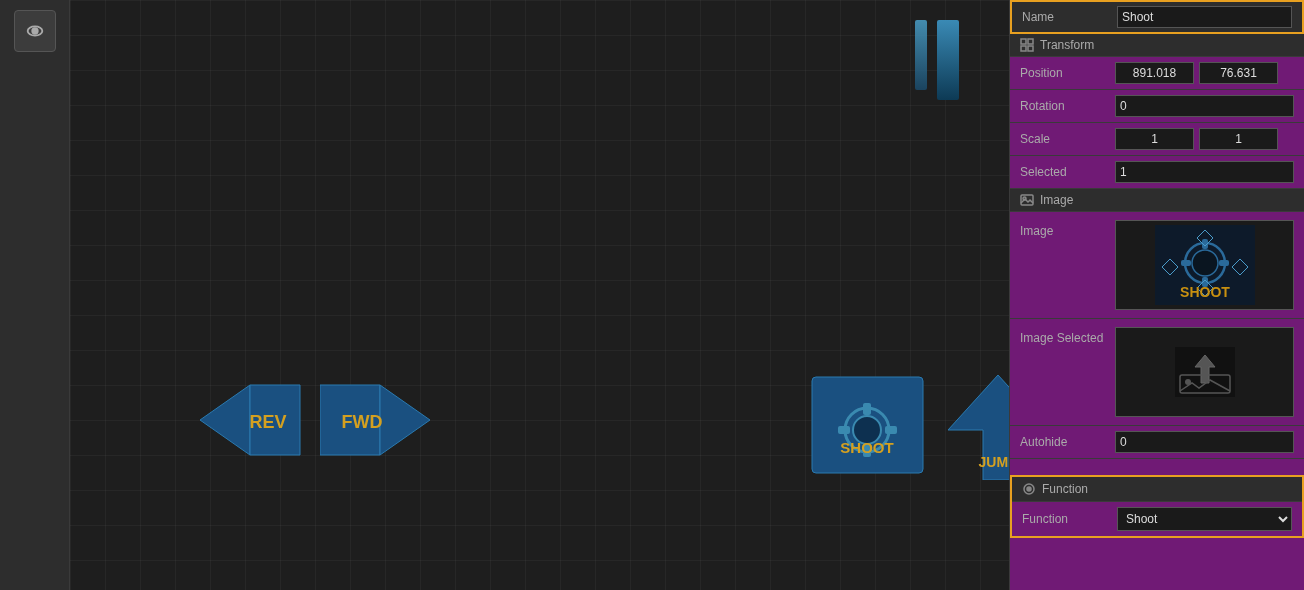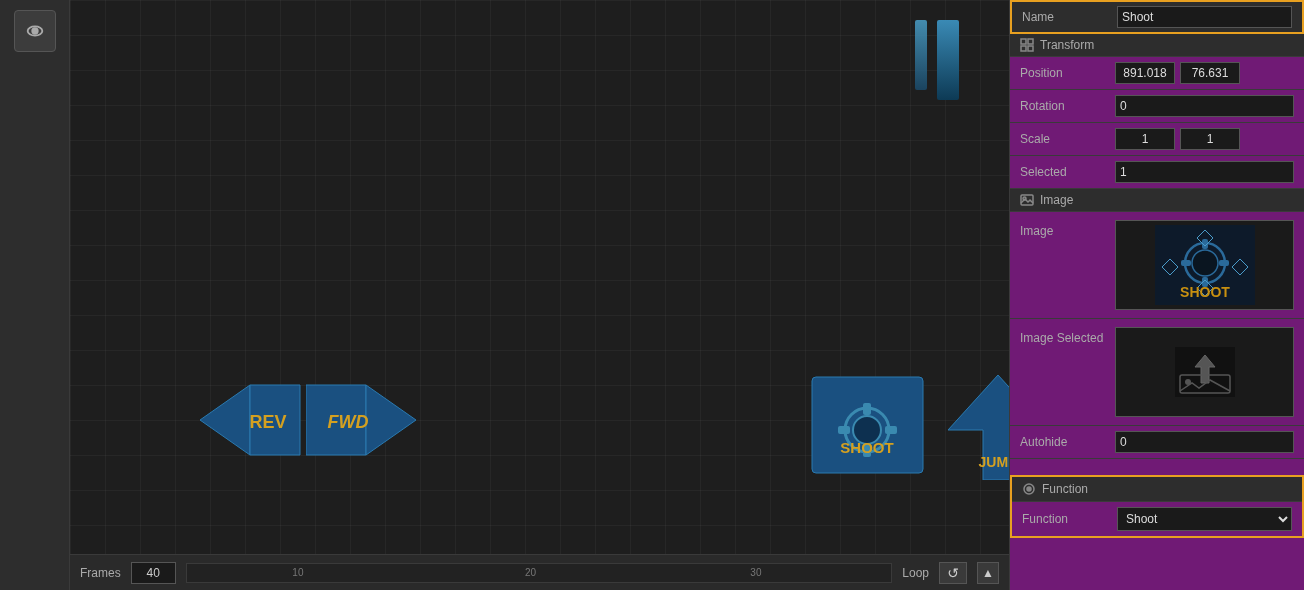--- a/index.html
+++ b/index.html
@@ -73,23 +73,22 @@
 
     
     .btn-rev {
       position: absolute;
       left: 130px;
       top: 380px;
     }
     
     .btn-fwd {
       position: absolute;
-      left: 236px;
+      left: 250px;
       top: 380px;
-      font-style: italic;
     }
     
     .btn-shoot {
       position: absolute;
       left: 740px;
       top: 375px;
     }
     
     .btn-jump {
       position: absolute;
@@ -207,21 +206,21 @@
     .panel-input {
       flex: 1;
       height: 22px;
       background: #1a1a1a;
       border: 1px solid #555;
       color: #ddd;
       font-size: 12px;
       padding: 0 4px;
     }
     .panel-input-sm {
-      width: 60px;
+      width: 79px;
       height: 22px;
       background: #1a1a1a;
       border: 1px solid #555;
       color: #ddd;
       font-size: 12px;
       padding: 0 4px;
       text-align: center;
     }
     .two-inputs {
       display: flex;
@@ -397,32 +396,20 @@
         <svg width="100" height="105" viewBox="0 0 100 105" class="game-btn-svg">
 
           <polygon points="50,0 100,55 65,55 65,105 35,105 35,55 0,55" fill="#1a5080" stroke="#2a7ab0" stroke-width="1"></polygon>
           <text x="50" y="92" font-family="Arial Black, Arial" font-weight="900" font-size="14" fill="#d4a020" text-anchor="middle">JUMP</text>
         </svg>
       </div>
 
     </div>
   </div>
 
-  <div class="timeline-bar">
-    <span class="timeline-label">Frames</span>
-    <input class="timeline-input" type="text" value="40" style="">
-    <div class="timeline-ruler">
-      <span class="ruler-mark" style="left:15%;">10</span>
-      <span class="ruler-mark" style="left:48%;">20</span>
-      <span class="ruler-mark" style="left:80%;">30</span>
-    </div>
-    <span class="timeline-label">Loop</span>
-    <div class="loop-btn">↺</div>
-    <div class="timeline-arrow">▲</div>
-  </div>
 
 </div>
 
 <div class="right-panel">
 
   <div class="name-row">
     <span class="panel-label">Name</span>
     <input class="panel-input" type="text" value="Shoot" style="">
   </div>
 

